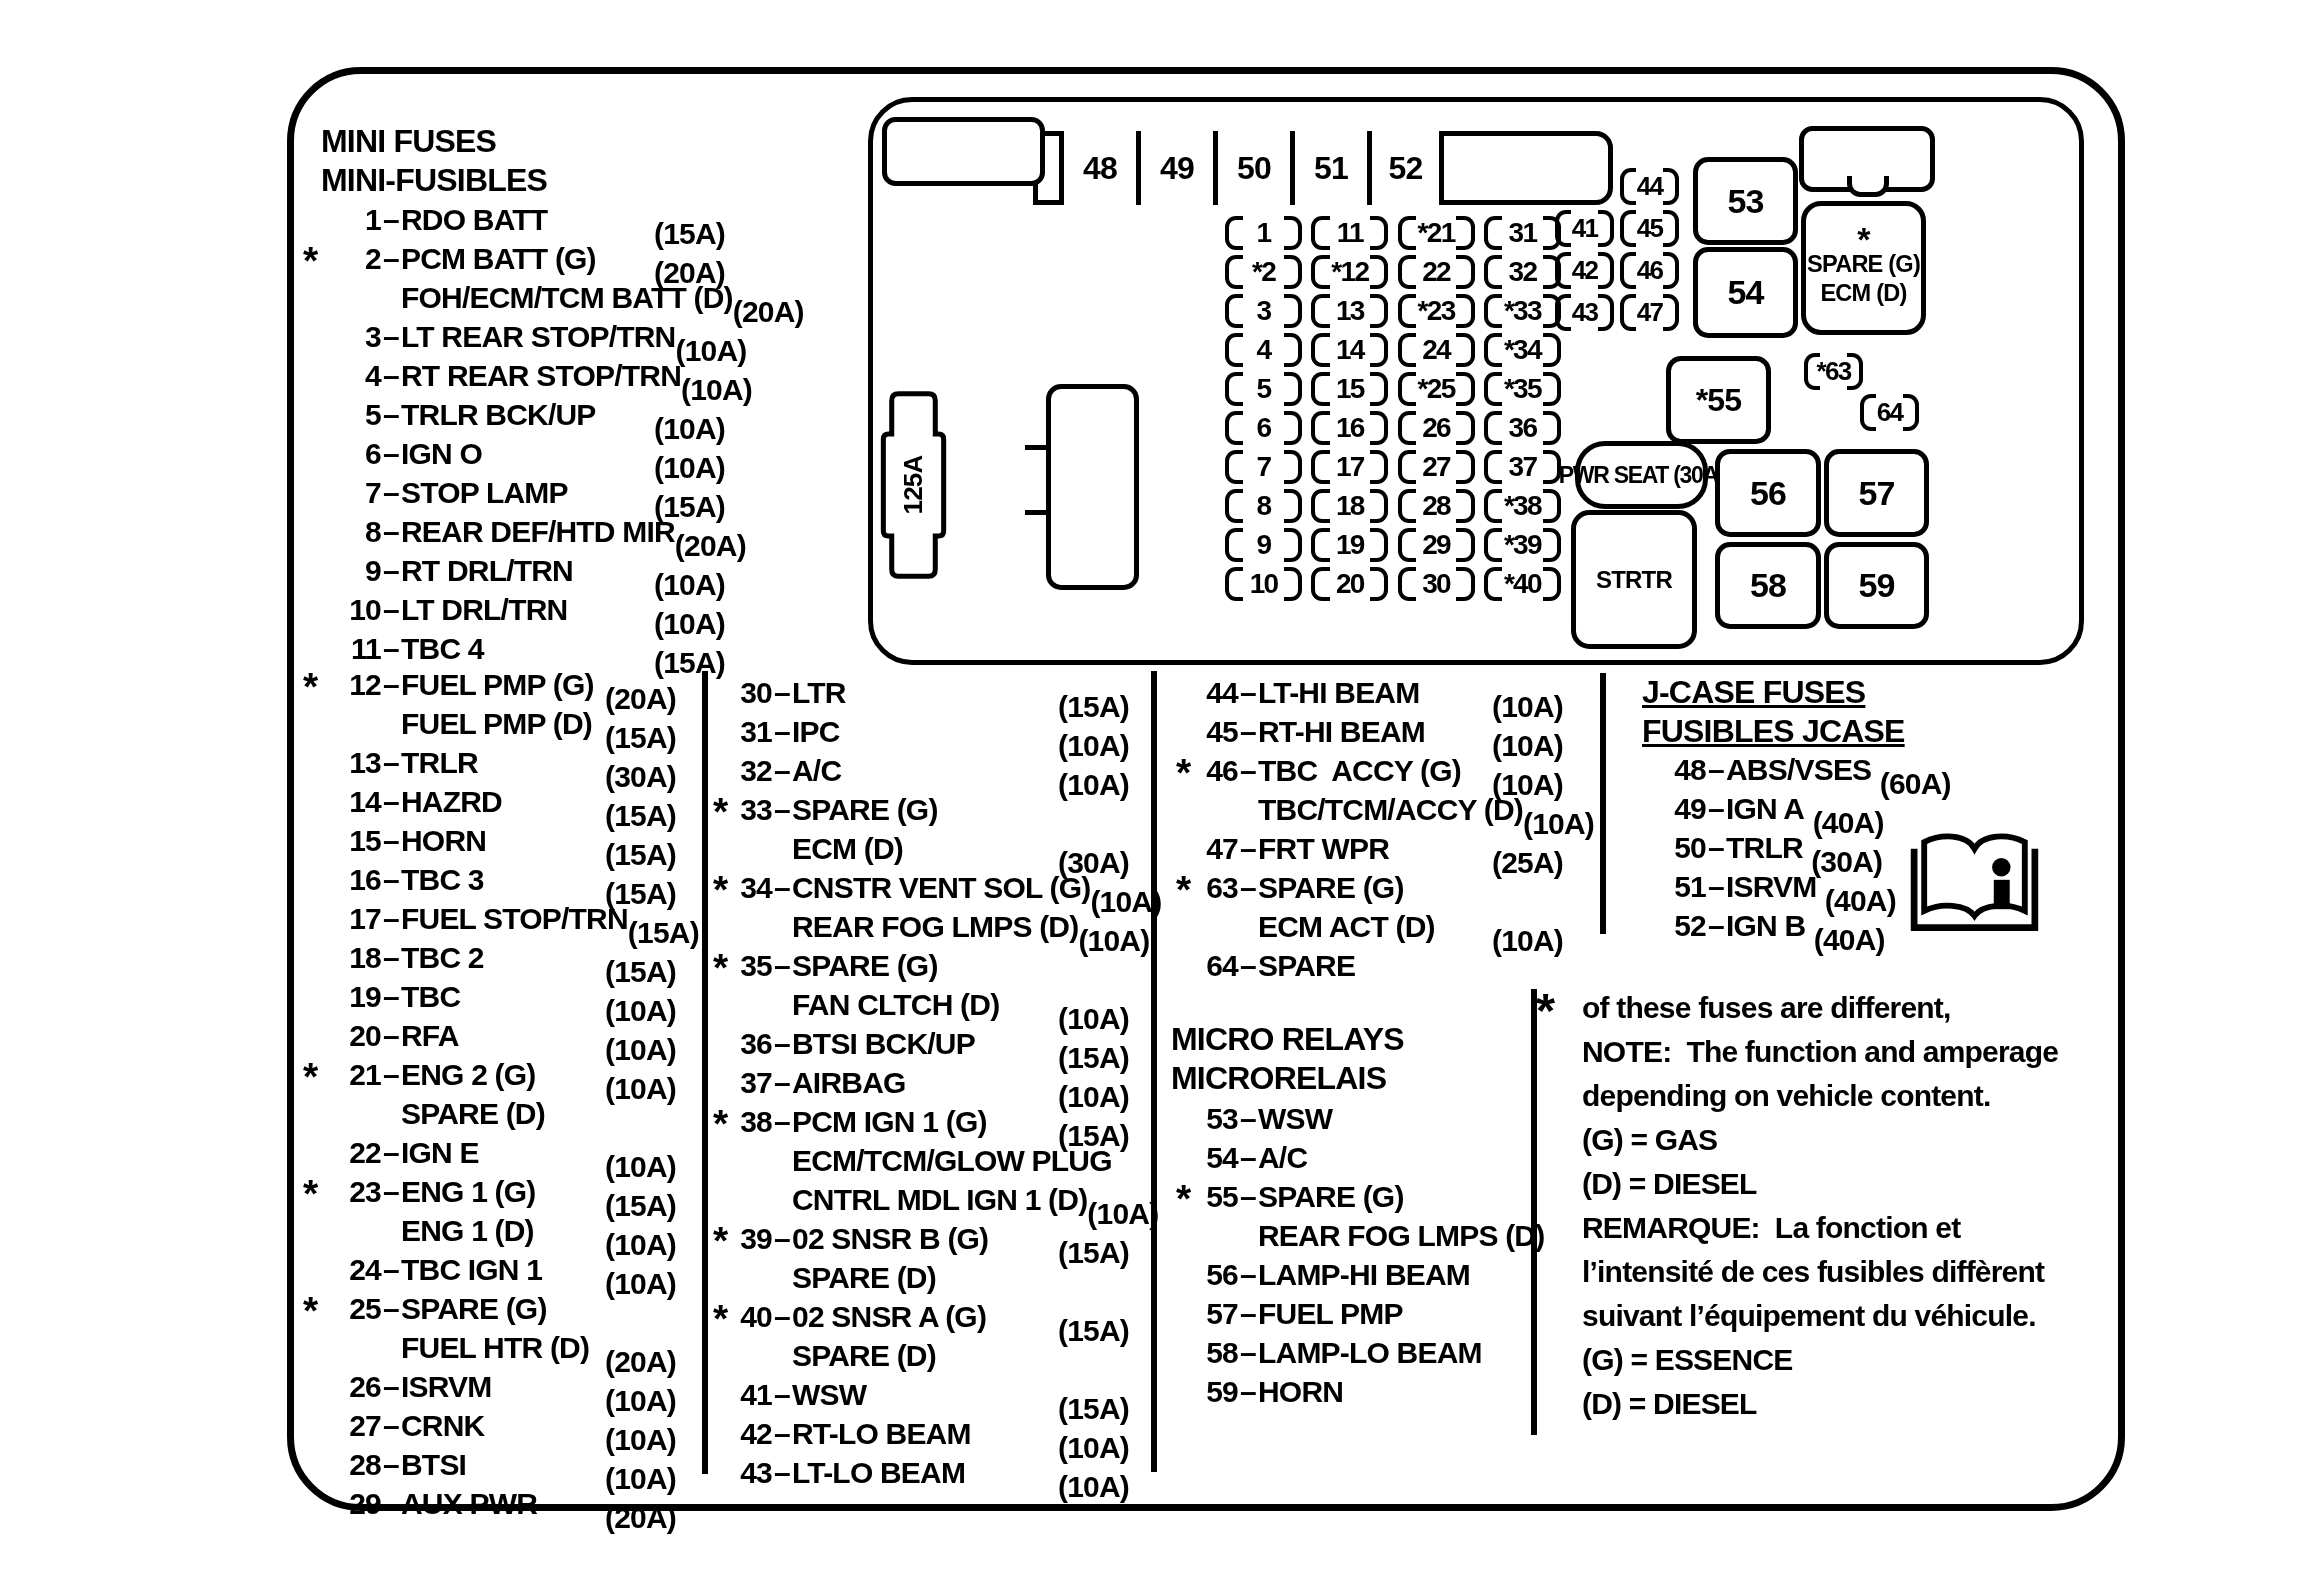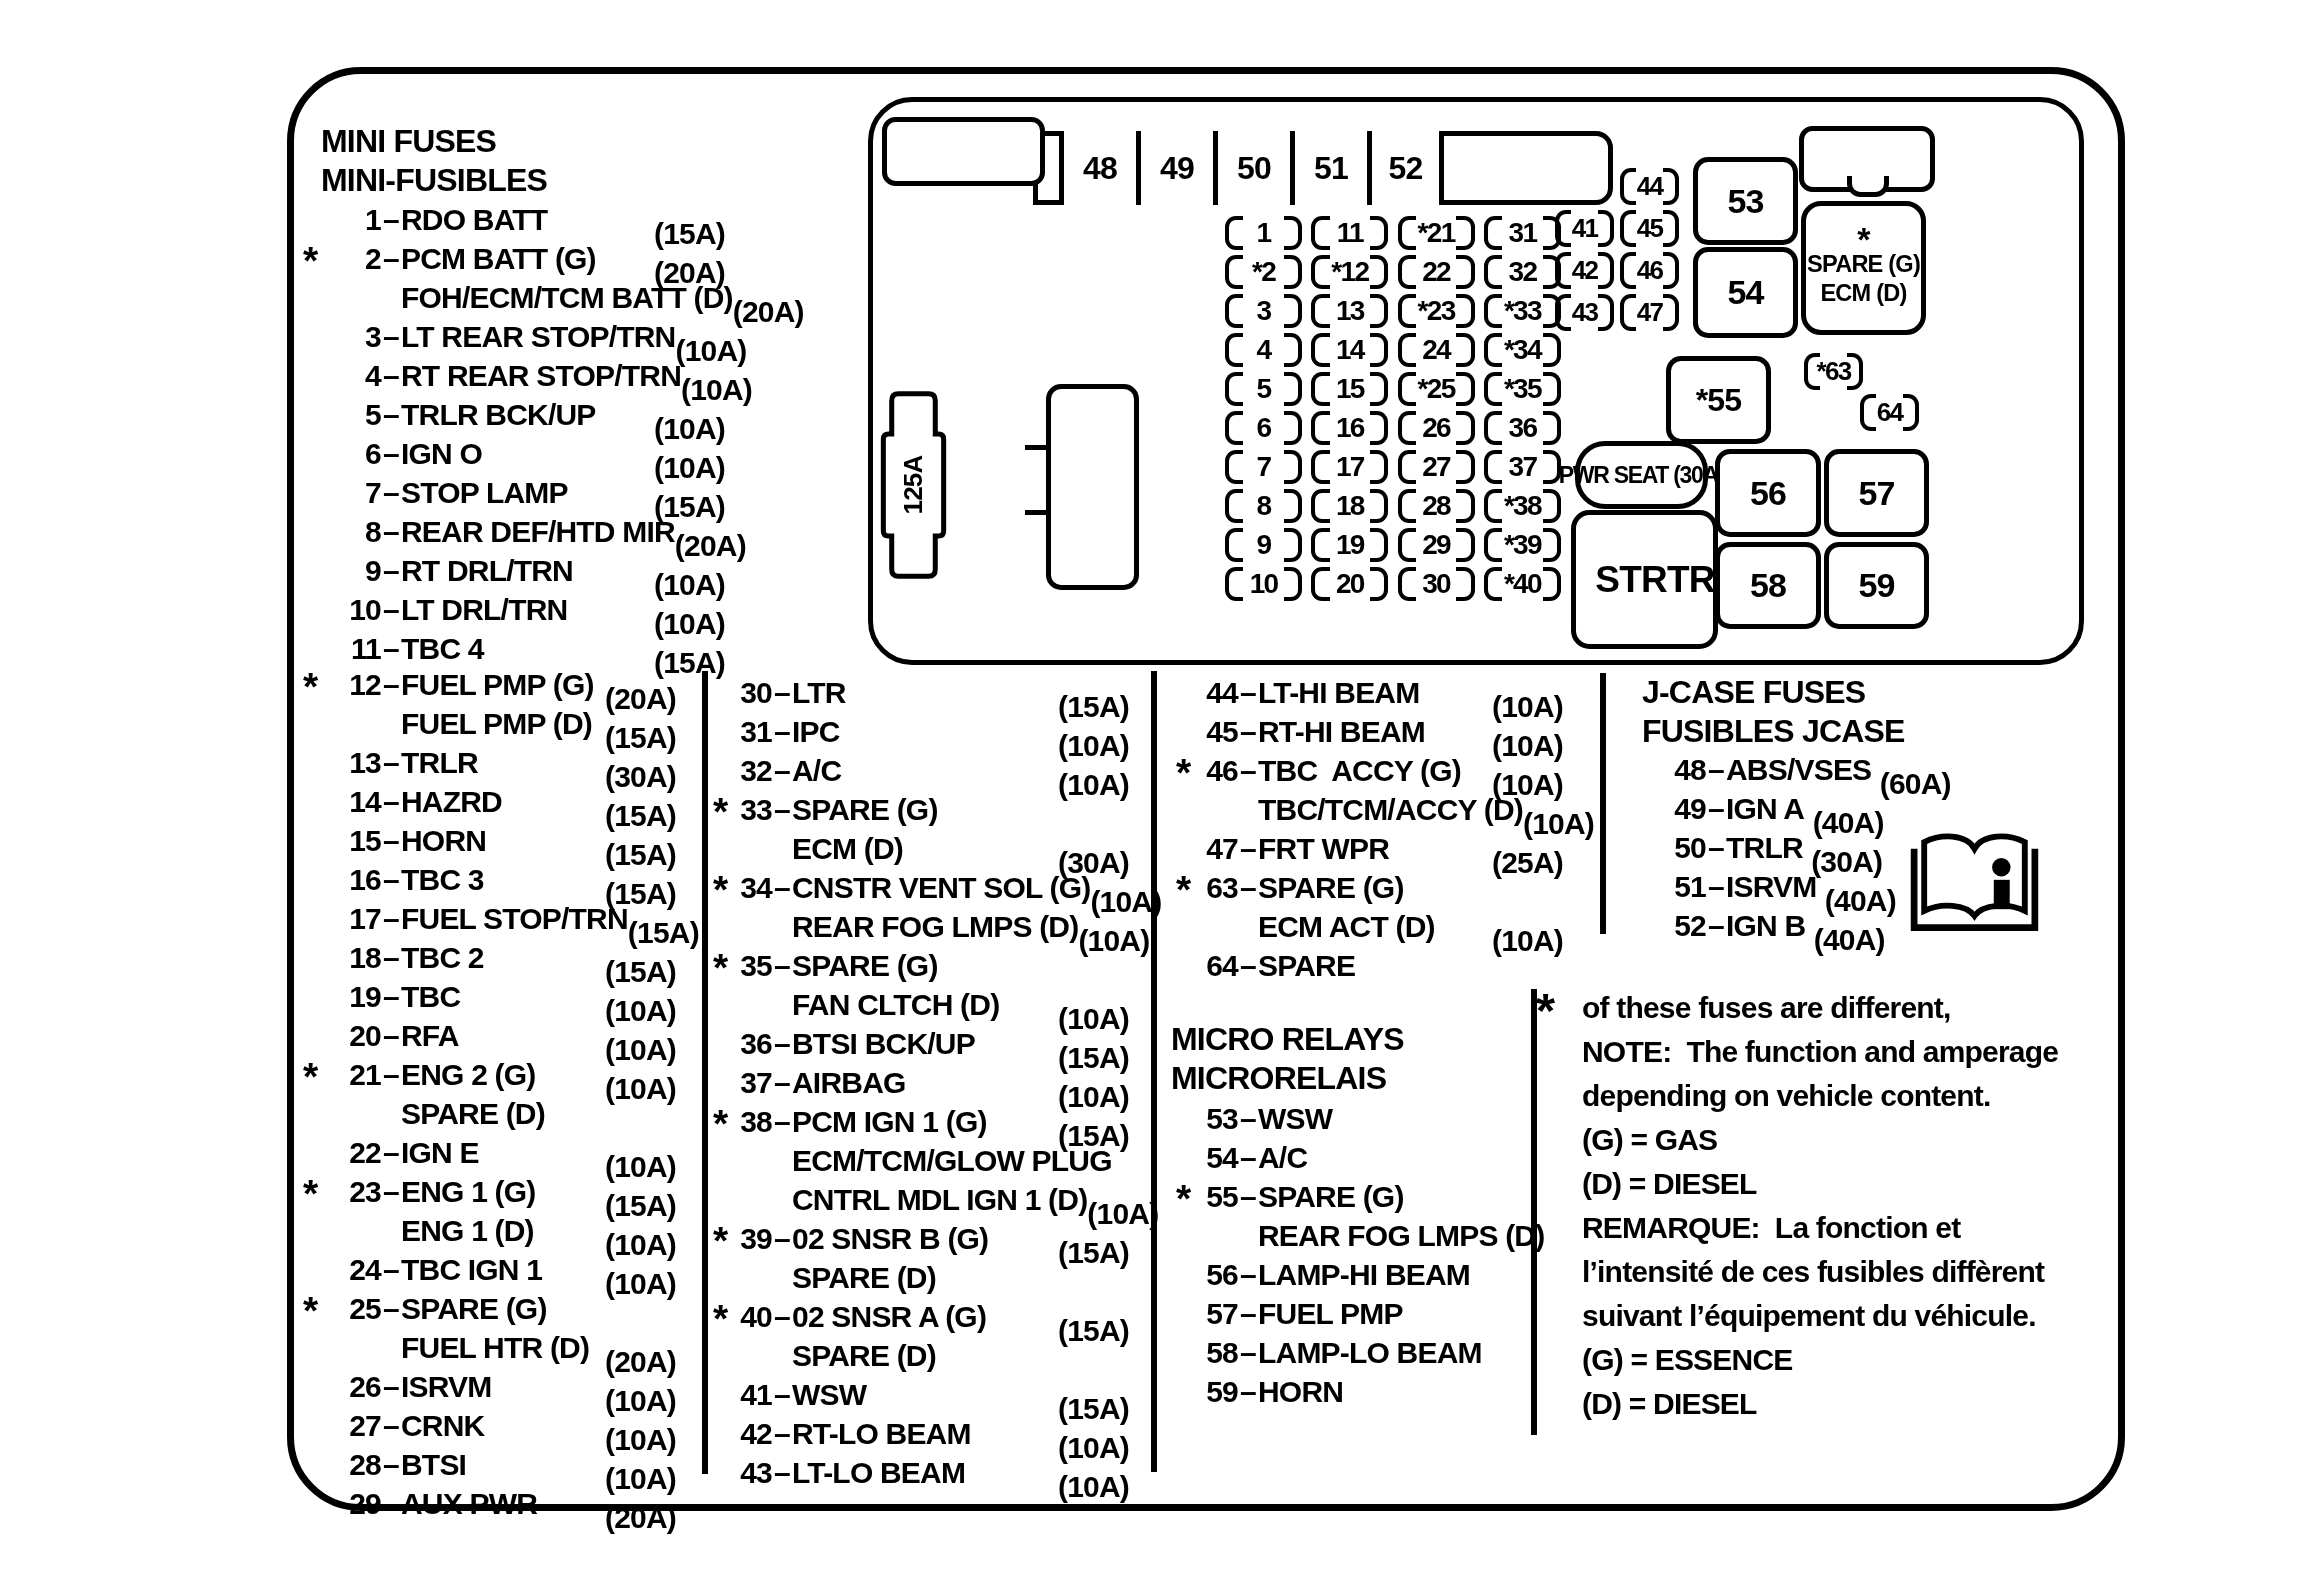--- a/index.html
+++ b/index.html
@@ -46,21 +46,21 @@
   .fcell.sm{width:59px;height:37px;font-size:26px;}
   .fcell.sm .fbl,.fcell.sm .fbr{width:11.8px;}
   
   #tab{left:926px;top:23.6px;width:126px;height:56px;border:5px solid #000;border-radius:13.5px;background:#fff;}
   #tab-notch{left:974px;top:74px;width:32px;height:16px;border:5px solid #000;border-top:none;border-radius:0 0 13.5px 13.5px;background:#fff;}
   #sparebox{left:928px;top:99px;width:115px;height:124px;border:5.9px solid #000;border-radius:20px;background:#fff;
             display:flex;flex-direction:column;align-items:center;justify-content:center;font-size:23.6px;line-height:29px;}
   #sparebox .star{font-size:34px;line-height:22px;}
   #pwrseat{left:702px;top:339px;width:123px;height:58px;border:5px solid #000;border-radius:30px;background:#fff;
            display:flex;align-items:center;justify-content:center;font-size:23px;white-space:nowrap;letter-spacing:-1.3px;}
-  #strtr{left:698px;top:408px;width:116px;height:129px;border-radius:18.5px;font-size:37px;padding-left:21px;}
+  #strtr{left:698px;top:408px;width:116px;height:129px;border-radius:18.5px;font-size:24px;}
   #megafuse{left:6.7px;top:288px;width:67px;height:190px;}
   #megafuse span{position:absolute;left:50%;top:50%;transform:translate(-50%,-50%) rotate(-90deg);font-size:26px;white-space:nowrap;}
   #connB{left:173px;top:282px;width:83px;height:196px;border:5px solid #000;border-radius:15px;background:#fff;}
   .tick{height:5px;background:#000;}
 </style>
 </head>
 <body>
 
 <div class="abs" id="page-border"></div>
 
@@ -149,21 +149,21 @@
     <div class="frow"><span class="c-star"></span><span class="c-num">53</span><span class="c-dash">–</span><span class="c-lb">WSW</span></div>
     <div class="frow"><span class="c-star"></span><span class="c-num">54</span><span class="c-dash">–</span><span class="c-lb">A/C</span></div>
     <div class="frow"><span class="c-star">*</span><span class="c-num">55</span><span class="c-dash">–</span><span class="c-lb">SPARE (G)</span></div>
     <div class="frow"><span class="c-star"></span><span class="c-num"></span><span class="c-dash"></span><span class="c-lb">REAR FOG LMPS (D)</span></div>
     <div class="frow"><span class="c-star"></span><span class="c-num">56</span><span class="c-dash">–</span><span class="c-lb">LAMP-HI BEAM</span></div>
     <div class="frow"><span class="c-star"></span><span class="c-num">57</span><span class="c-dash">–</span><span class="c-lb">FUEL PMP</span></div>
     <div class="frow"><span class="c-star"></span><span class="c-num">58</span><span class="c-dash">–</span><span class="c-lb">LAMP-LO BEAM</span></div>
     <div class="frow"><span class="c-star"></span><span class="c-num">59</span><span class="c-dash">–</span><span class="c-lb">HORN</span></div>
   </div>
 
-<div class="abs" style="left:1642px;top:673px;">
+<div class="abs" style="left:1642px;top:673px;text-decoration:underline;">
   <div class="hdr">J-CASE FUSES</div>
   <div class="hdr">FUSIBLES JCASE</div>
 </div>
 <div class="lst lstj" style="left:1656px;top:750px;width:353px;">
     <div class="frow"><span class="c-num">48</span><span class="c-dash">–</span><span class="c-lb">ABS/VSES</span><span class="c-am">(60A)</span></div>
     <div class="frow"><span class="c-num">49</span><span class="c-dash">–</span><span class="c-lb">IGN A</span><span class="c-am">(40A)</span></div>
     <div class="frow"><span class="c-num">50</span><span class="c-dash">–</span><span class="c-lb">TRLR</span><span class="c-am">(30A)</span></div>
     <div class="frow"><span class="c-num">51</span><span class="c-dash">–</span><span class="c-lb">ISRVM</span><span class="c-am">(40A)</span></div>
     <div class="frow"><span class="c-num">52</span><span class="c-dash">–</span><span class="c-lb">IGN B</span><span class="c-am">(40A)</span></div>
   </div>

